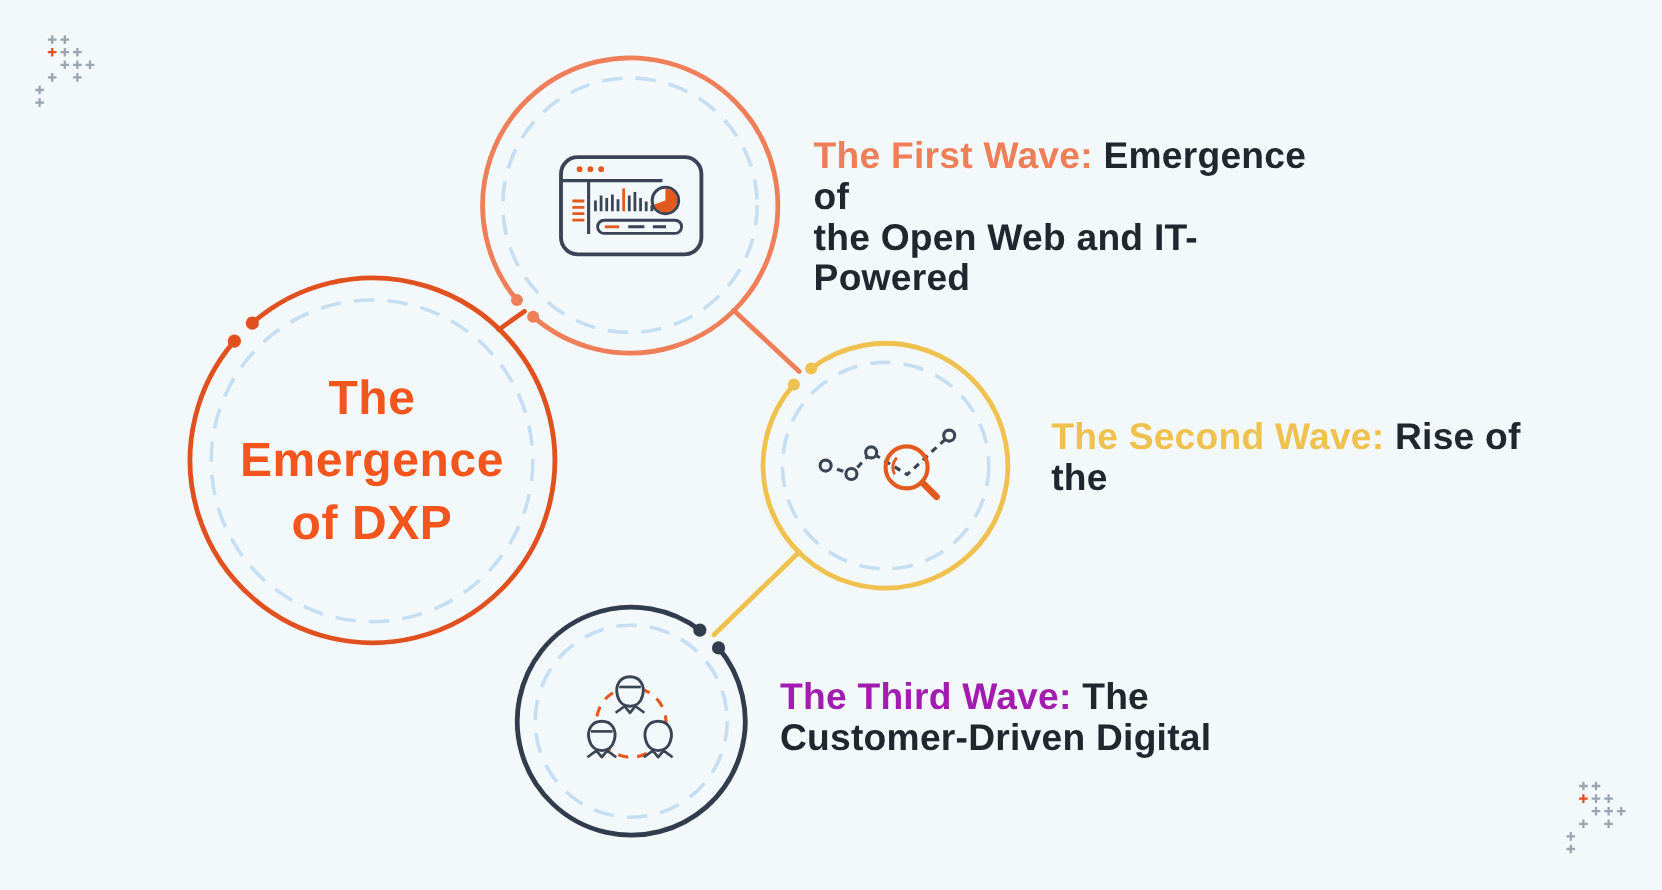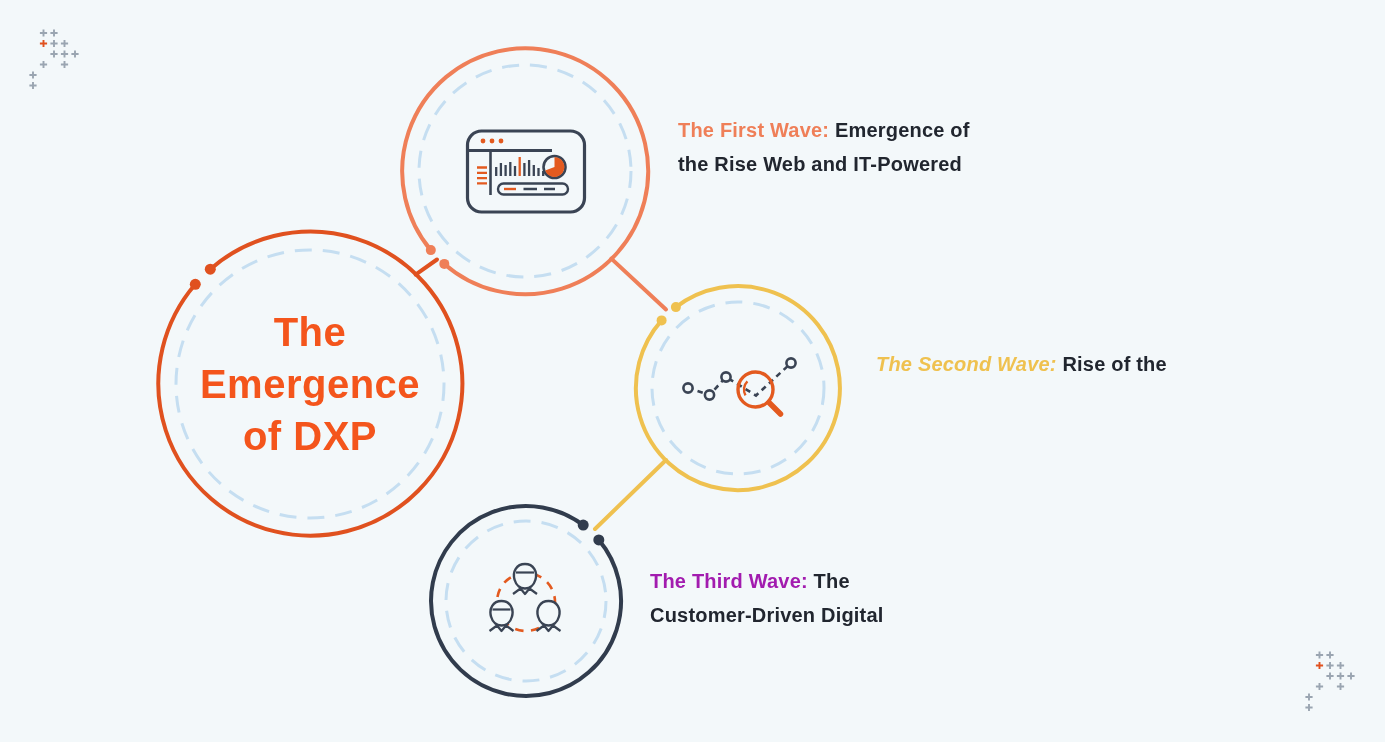--- a/index.html
+++ b/index.html
@@ -23,31 +23,31 @@
     font-weight: bold;
     font-size: 40px;
     line-height: 52px;
     letter-spacing: 0.5px;
     color: #F4551C;
   }
 
   .wave-text {
     position: absolute;
     font-weight: bold;
-    font-size: 20px;
+    font-size: 31px;
     line-height: 34px;
     letter-spacing: 0.2px;
     color: #21262F;
   }
   .wave-first  { left: 678px; top: 113px; width: 420px; }
   .wave-second { left: 876px; top: 347px; width: 420px; }
   .wave-third  { left: 650px; top: 564px; width: 420px; }
 
   .wave-first  .wave-label { color: #EF7F58; }
-  .wave-second .wave-label { color: #EFC14F; font-style: italic; }
+  .wave-second .wave-label { color: #EFC14F; }
   .wave-third  .wave-label { color: #a21caf; }
 </style>
 </head>
 <body>
 
 <div id="canvas">
 
   <svg id="diagram-svg" viewBox="0 0 1385 742" width="1385" height="742">
     <defs>
       <path id="plus" d="M -3.6 0 H 3.6 M 0 -3.6 V 3.6" fill="none" stroke-width="1.9"></path>
@@ -157,21 +157,21 @@
 
   <div class="main-title">
     <div>The</div>
     <div>Emergence</div>
     <div>of DXP</div>
   </div>
 
   <div class="wave-text wave-first">
     <div class="line"><span class="wave-label">The First Wave:</span>
       <span>Emergence of</span></div>
-    <div class="line">the Rise Web and IT-Powered</div>
+    <div class="line">the Open Web and IT-Powered</div>
   </div>
 
   <div class="wave-text wave-second">
     <div class="line"><span class="wave-label">The Second Wave:</span>
       <span>Rise of the</span></div>
   </div>
 
   <div class="wave-text wave-third">
     <div class="line"><span class="wave-label">The Third Wave:</span>
       <span>The</span></div>

